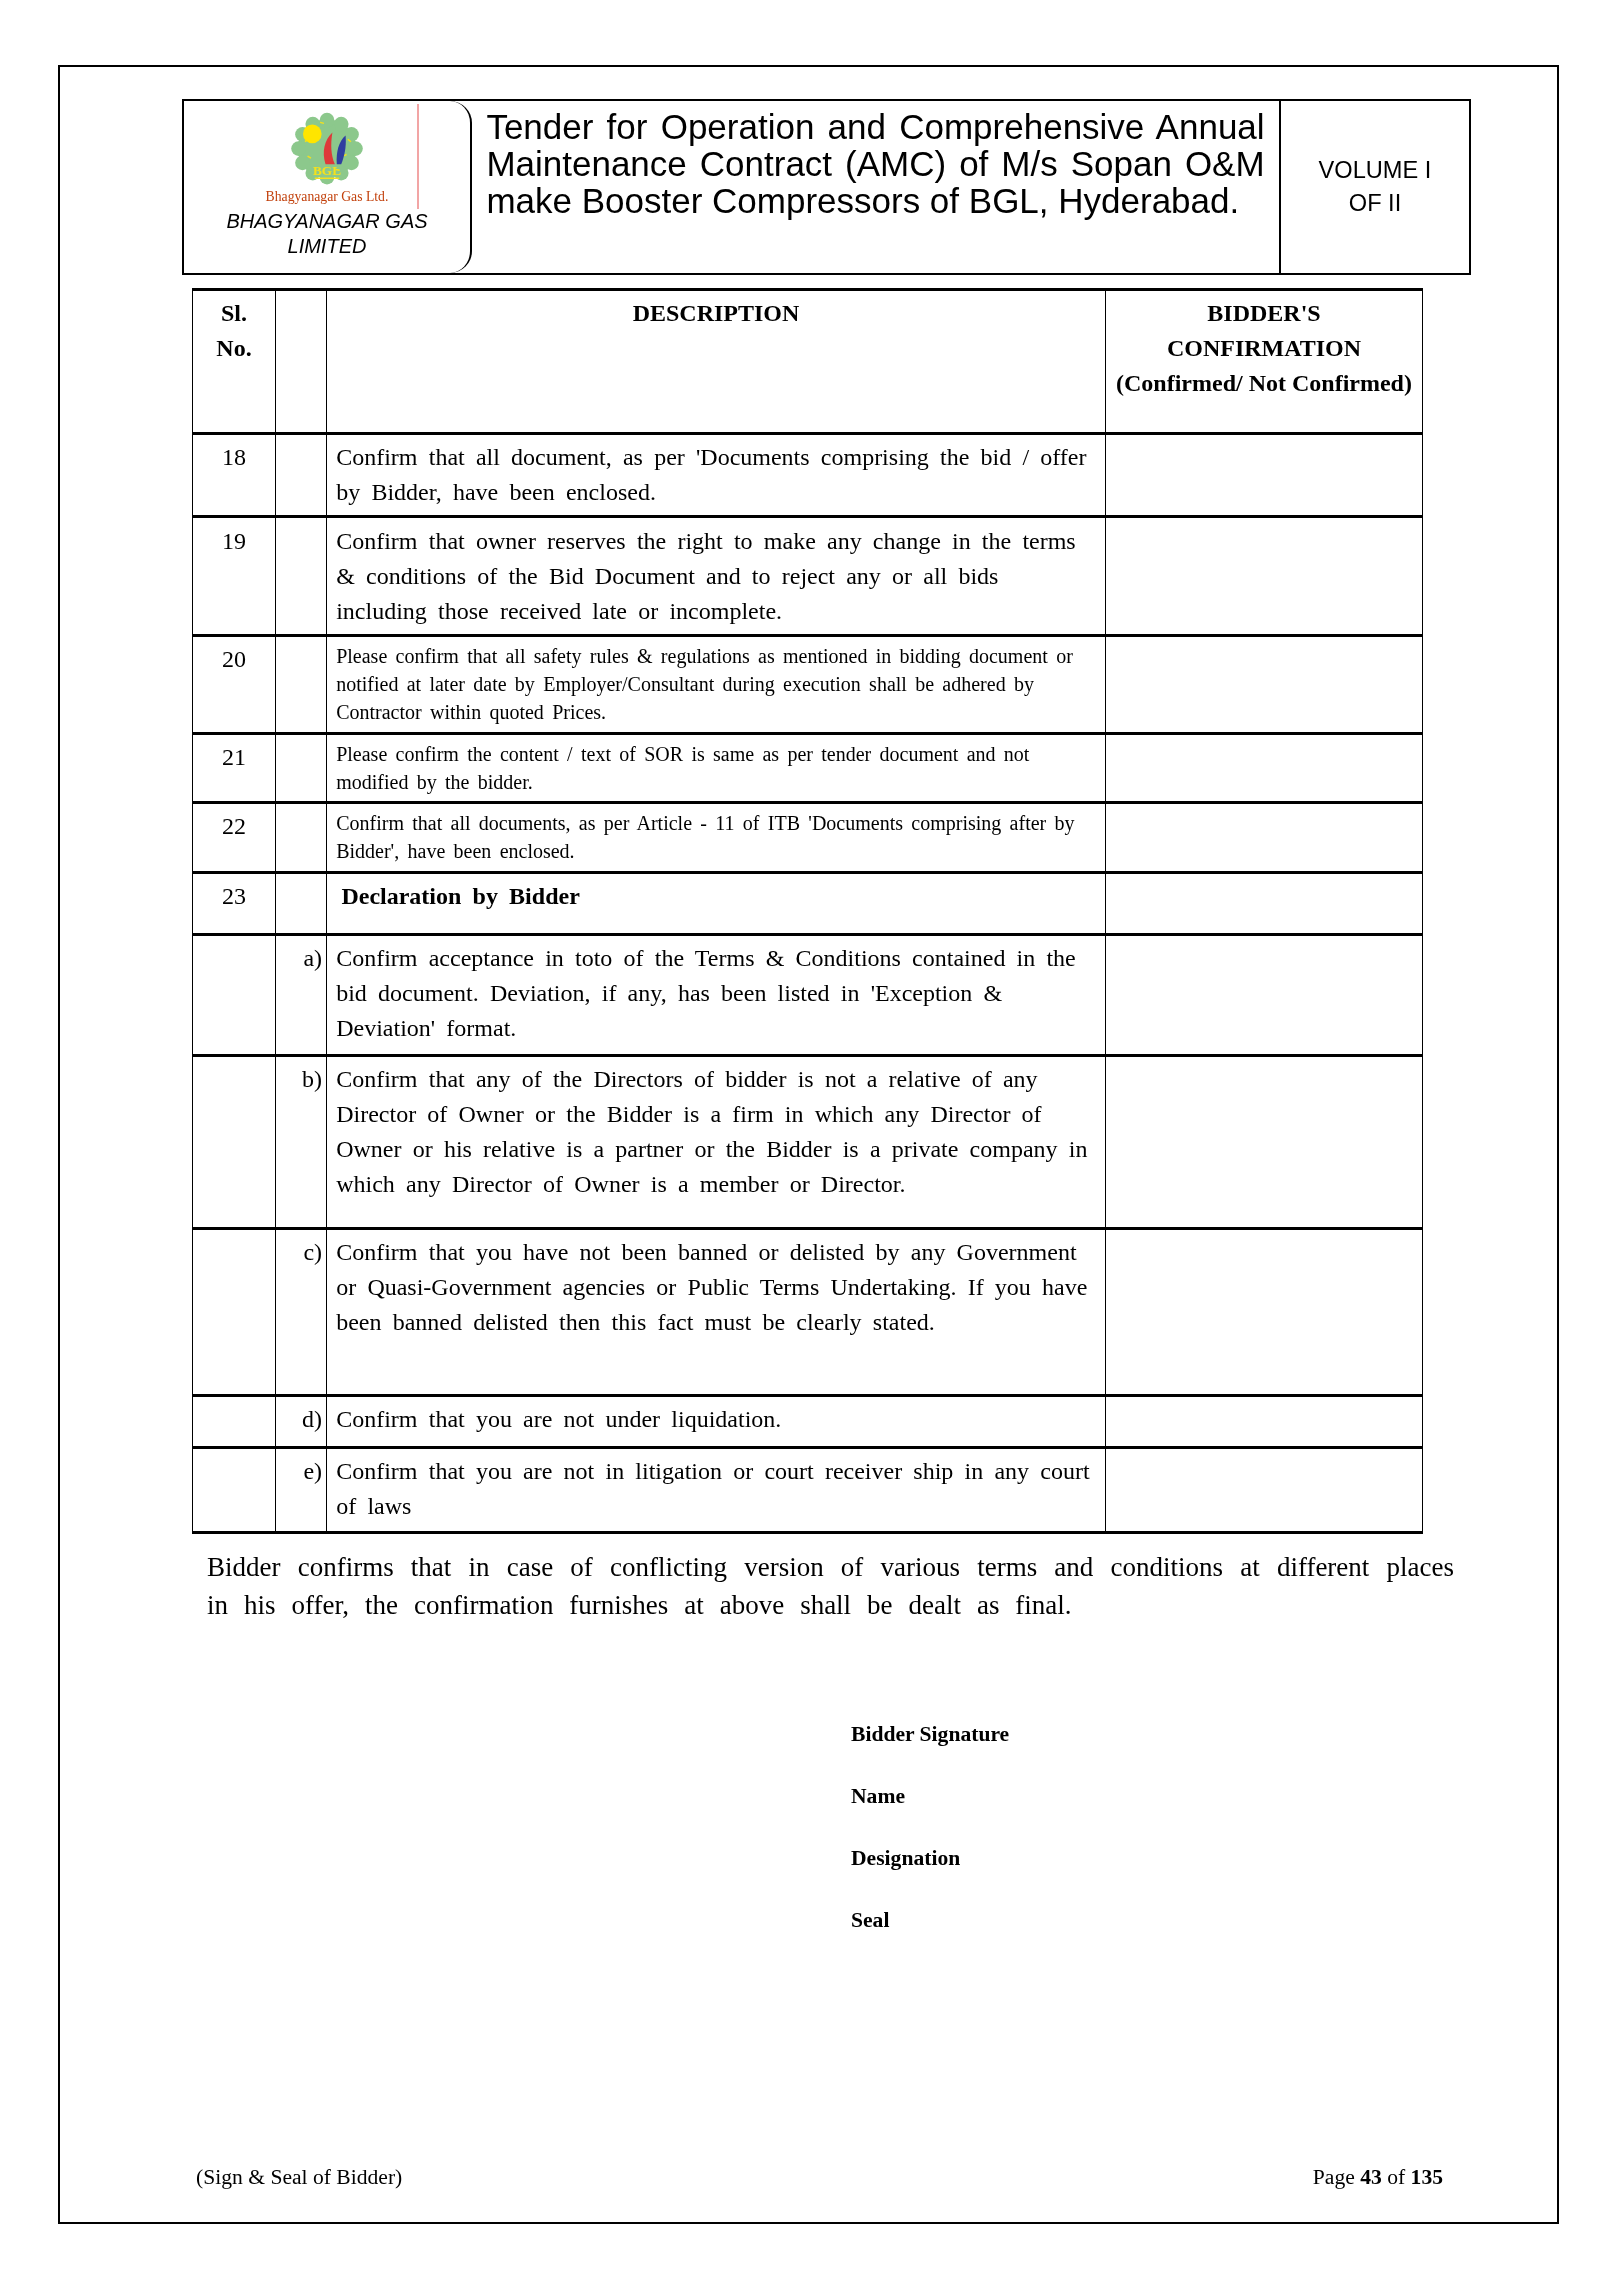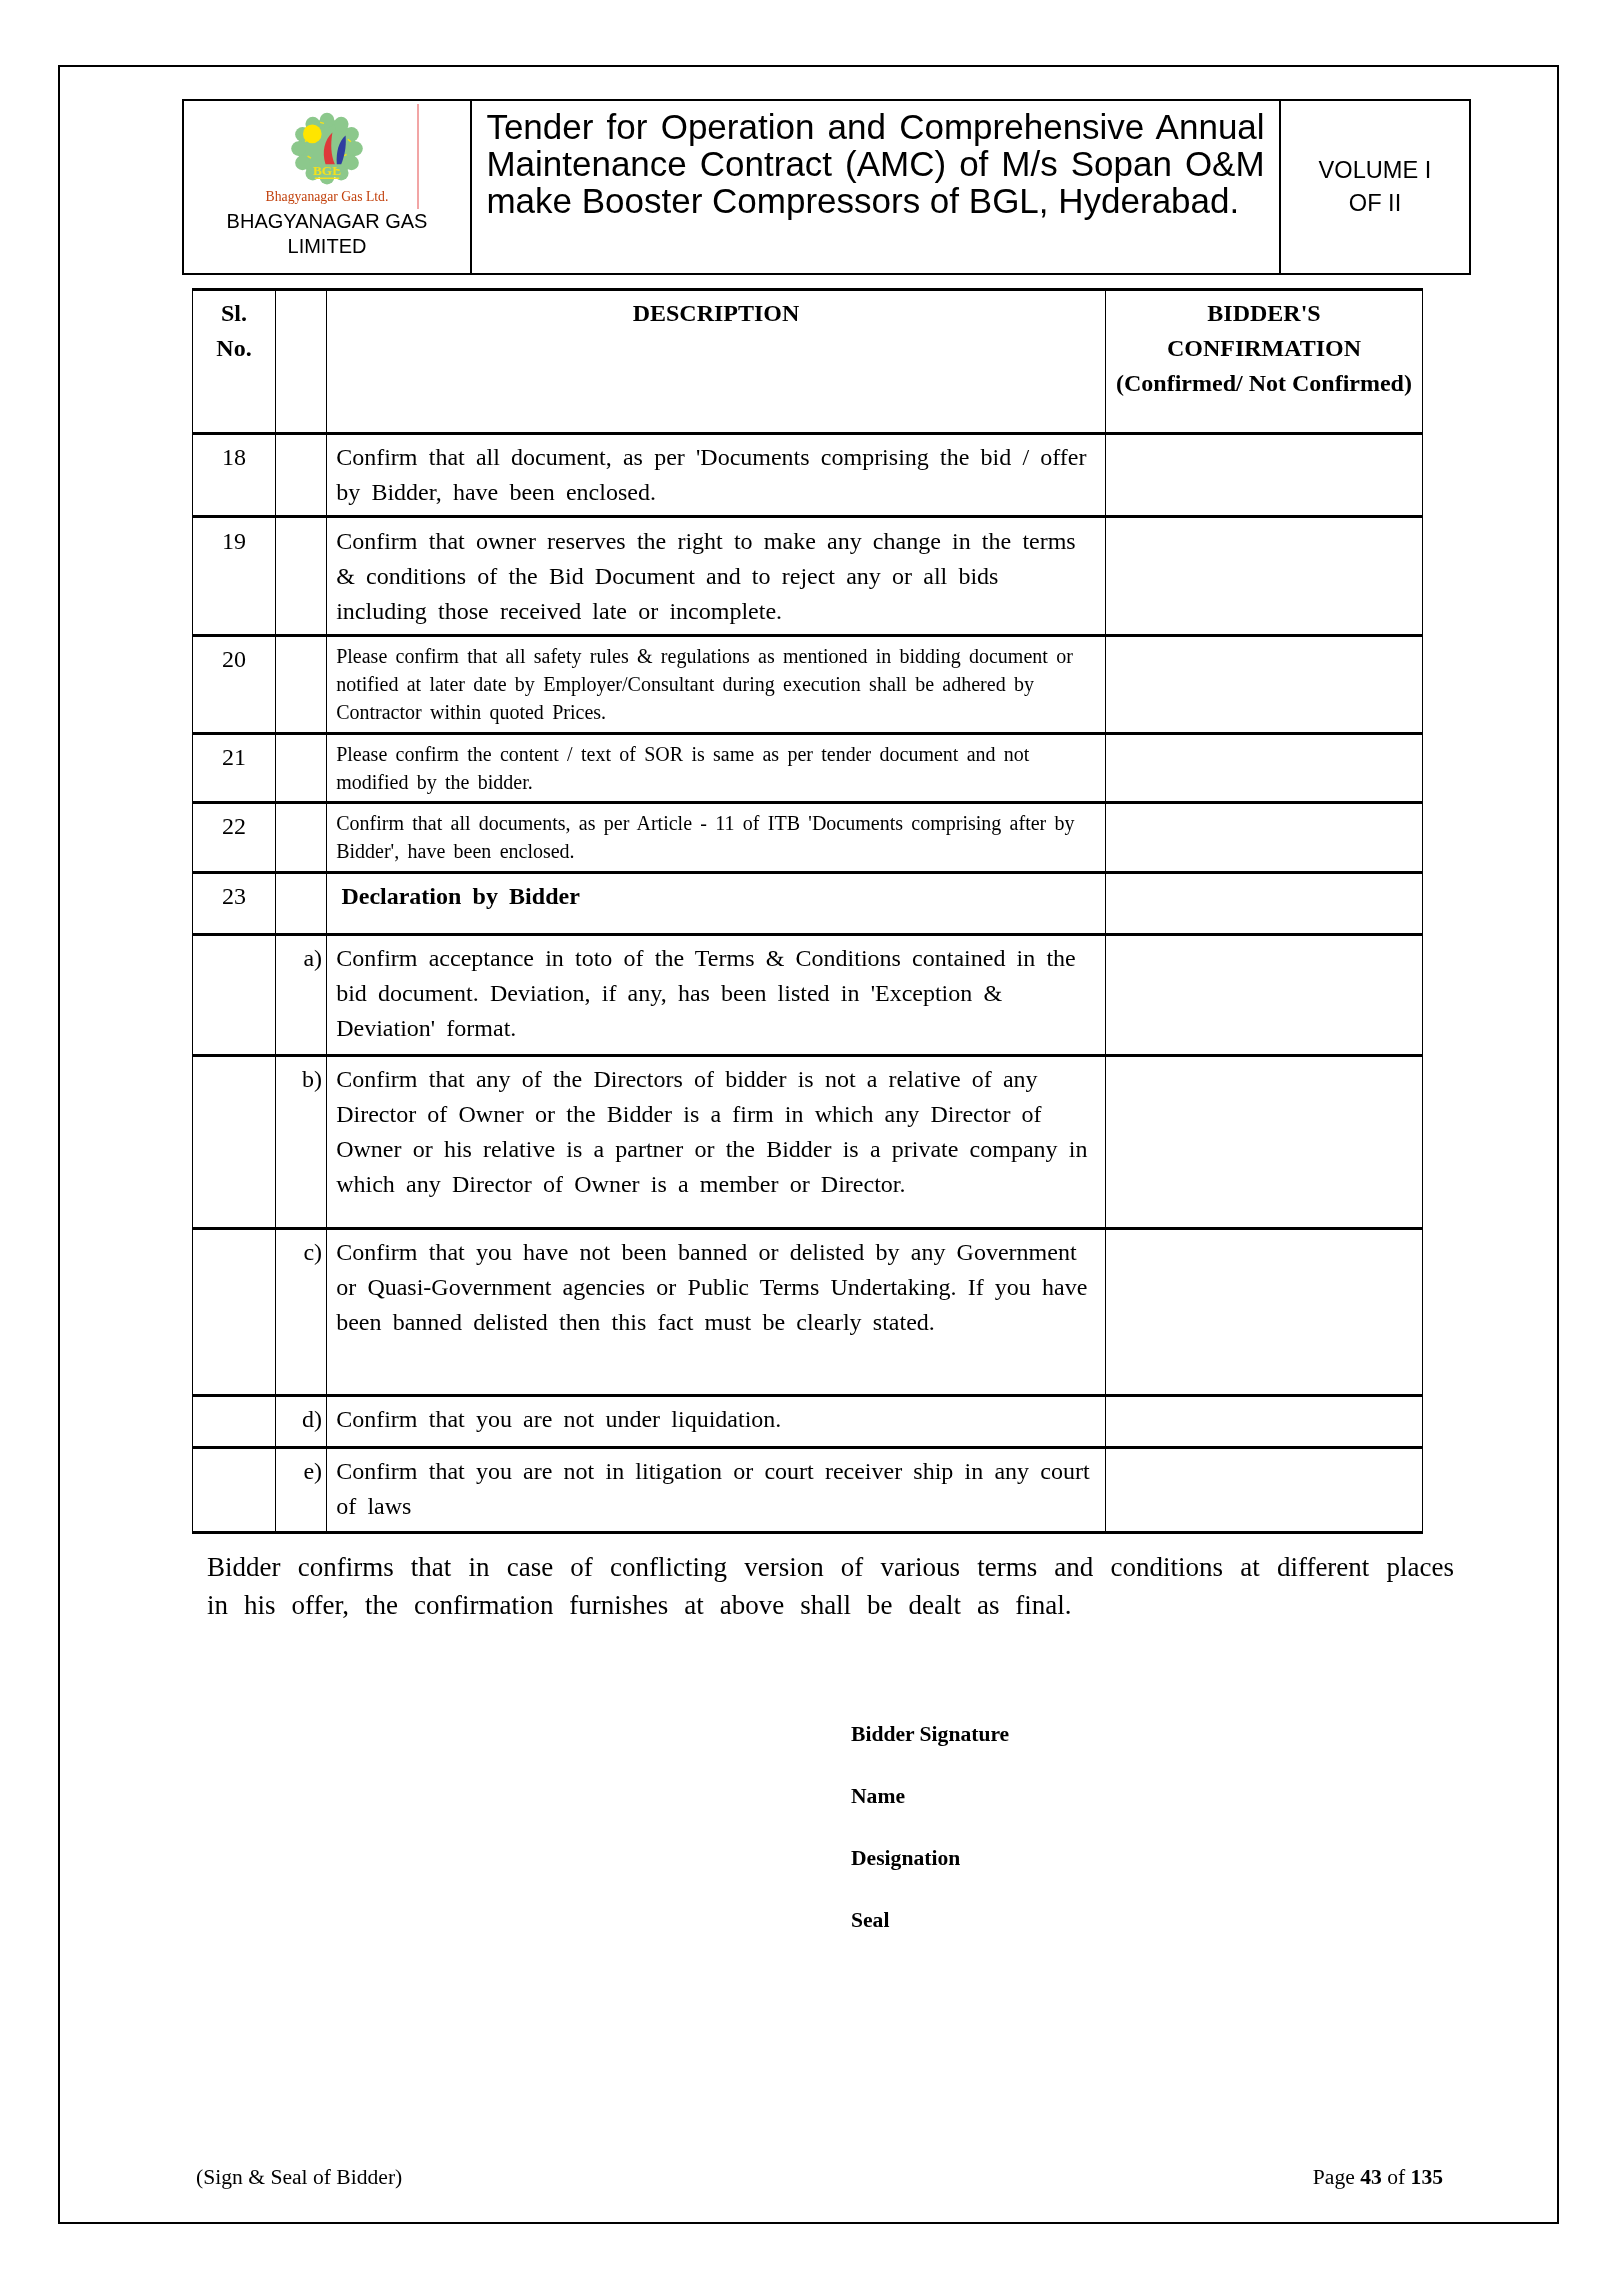--- a/index.html
+++ b/index.html
@@ -19,31 +19,32 @@
   .header-table{
     position:absolute;left:182px;top:99px;width:1289px;height:176px;
     display:flex;border:2.6px solid #000;box-sizing:border-box;
     font-family:"Liberation Sans", sans-serif;
   }
   .logo-cell{
     position:relative;width:288px;box-sizing:border-box;
     border-right:2.6px solid #000;
     display:flex;flex-direction:column;align-items:center;justify-content:flex-start;
     padding-top:2px;
+    border-radius:22px;
   }
   .logo-art{width:98px;height:103px;display:block;}
   .logo-subtitle{
     font-family:"Liberation Serif", serif;
     font-size:13.7px;color:#c2410c;line-height:15.7px;margin-top:-17px;
   }
   .pink-rule{
     position:absolute;right:51px;top:2.6px;width:2px;height:105px;background:#F2A5A5;
   }
   .company-name{
-    margin-top:3.9px;font-size:20px;line-height:25px;text-align:center;color:#000;
+    margin-top:3.9px;font-size:20px;line-height:25px;text-align:center;color:#000;font-style:italic;
   }
   .title-cell{
     width:809px;box-sizing:border-box;border-right:2.6px solid #000;
     padding:6.5px 14.4px 0 14.4px;font-size:35px;line-height:37px;
   }
   .title-line-justify{text-align:justify;text-align-last:justify;}
   .title-line-left{text-align:left;}
   .title-line-center{text-align:center;}
   .volume-cell{
     flex:1;display:flex;flex-direction:column;align-items:center;justify-content:center;

